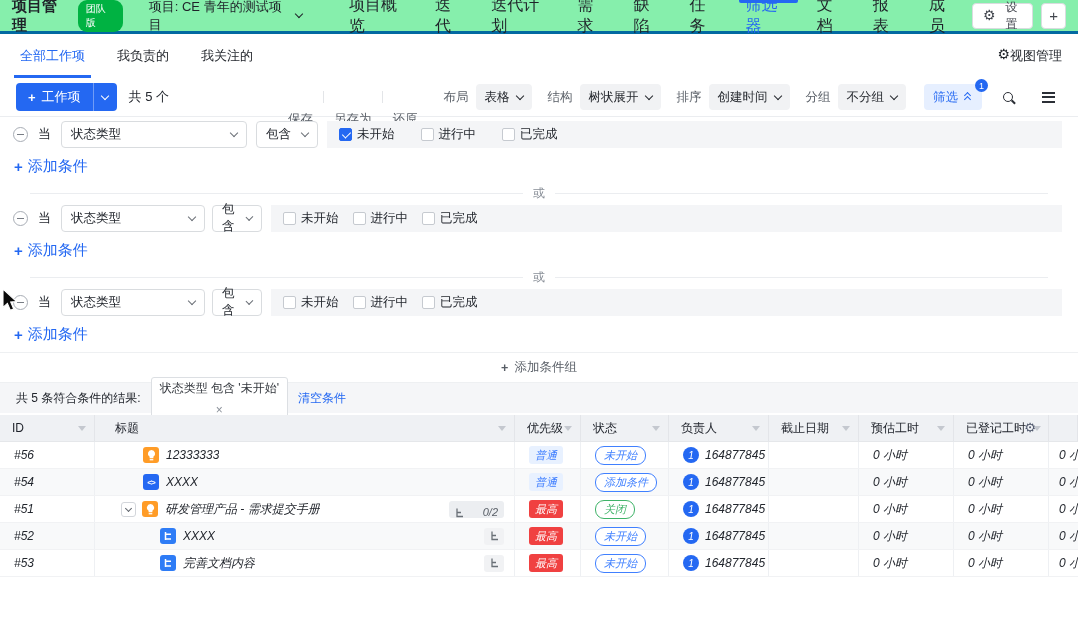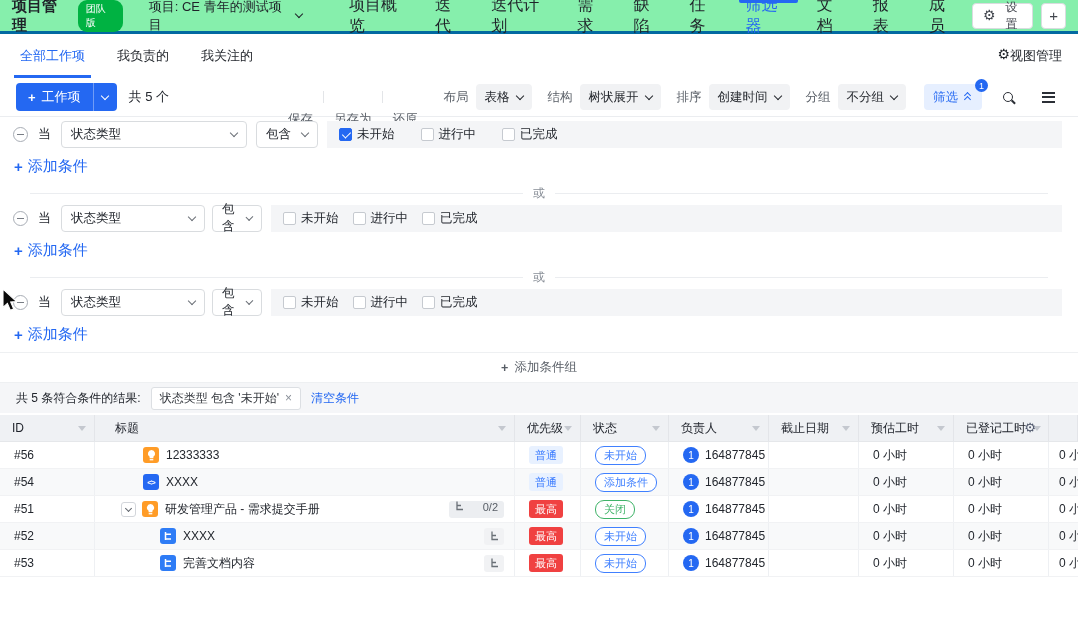--- a/index.html
+++ b/index.html
@@ -75,47 +75,47 @@
   .cbbox.checked { background:#2468f2; border-color:#2468f2; }
   .cbbox.checked::after { content:""; position:absolute; left:3.5px; top:1px; width:4px; height:7px; border-right:1.6px solid #fff; border-bottom:1.6px solid #fff; transform:rotate(45deg); }
   .addlink { display:flex; align-items:center; gap:5px; color:#2468f2; font-size:15px; margin:8px 0 8px 1px; cursor:pointer; height:20px; width:fit-content; }
   .orsep { display:flex; align-items:center; margin:2px 14px 2px 17px; height:18px; color:#878d96; font-size:12px; }
   .orsep::before,.orsep::after { content:""; flex:1; height:1px; background:#ebedf0; }
   .orsep span { padding:0 10px; }
   .addgroup { border-top:1px solid #eef0f2; margin:8px -16px 0 -13px; height:30px; display:flex; align-items:center; justify-content:center; gap:6px; color:#585e66; font-size:12.5px; cursor:pointer; }
 
   
   .summary { height:33px; background:#f5f6f8; border-top:1px solid #eef0f2; border-bottom:2px solid #fff; display:flex; align-items:center; padding:0 16px; gap:10px; }
-  .chip { background:#fff; border:1px solid #dcdfe3; border-radius:3px; padding:2px 8px; display:flex; align-items:center; gap:6px; color:#33373d; }
+  .chip { background:#fff; border:1px solid #dcdfe3; border-radius:3px; padding:2px 8px; display:flex; align-items:center; gap:6px; color:#33373d;flex-direction:column; }
   .chip .g-x { color:#8a9099; cursor:pointer; }
   .clear-link { color:#2468f2; cursor:pointer; }
 
   
   .tg { display:grid; grid-template-columns:95px 420px 66px 88px 100px 90px 95px 95px 1fr; }
   .thead { background:#eff1f4; border-bottom:1px solid #e5e7ea; height:27px; position:relative; }
   .hc { display:flex; align-items:center; padding:0 8px 0 12px; border-right:1px solid #e3e5e9; color:#1d2129; overflow:hidden; white-space:nowrap; cursor:pointer; }
   .hc:last-child { border-right:none; }
   .hc .tri { margin-left:auto; }
   .hc.tri-near .tri { margin-left:7px; }
   .hdr-gear { position:absolute; right:42px; top:50%; transform:translateY(-50%); cursor:pointer; }
-  .trow { height:27px; border-bottom:1px solid #f1f2f4; }
+  .trow { height:27px; border-bottom:1px solid #f1f2f4;font-style:italic; }
   .trow:nth-child(even) { background:#f8f9fa; }
   .bc { display:flex; align-items:center; padding-left:14px; border-right:1px solid #eef0f3; overflow:hidden; white-space:nowrap; }
   .bc:last-child { border-right:none; padding-left:10px; }
   .c-title { padding-left:0; }
   .wi-ico { width:16px; height:16px; border-radius:3px; display:flex; align-items:center; justify-content:center; margin-right:7px; flex:none; }
   .wi-req { background:#ff9c27; }
   .wi-code { background:#2468f2; color:#fff; font-family:"Liberation Mono","DejaVu Sans Mono",monospace; font-size:8px; font-weight:bold; letter-spacing:-1px; }
   .wi-code::before { content:"<>"; }
   .wi-sub { background:#2e7cf6; }
   .caret-box { width:15px; height:15px; border:1px solid #d3d6db; border-radius:3px; background:#fff; display:flex; align-items:center; justify-content:center; margin-right:6px; cursor:pointer; flex:none; }
   .caret-box .chev { margin:-2px 0 0 0; color:#5f646b; width:5px; height:5px; }
   .title-text { color:#23272e; cursor:pointer; overflow:hidden; text-overflow:ellipsis; }
   .right-widget { margin-left:auto; margin-right:10px; flex:none; }
-  .subcount { background:#eceef1; border-radius:3px; height:17px; display:flex; align-items:flex-start; gap:19px; padding:0 6px; color:#585e66; font-size:11px; cursor:pointer; }
+  .subcount { background:#eceef1; border-radius:3px; height:17px; display:flex; align-items:flex-end; gap:19px; padding:0 6px; color:#585e66; font-size:11px; cursor:pointer; }
   .treebtn { background:#f1f2f4; border-radius:3px; width:20px; height:17px; display:flex; align-items:center; justify-content:center; cursor:pointer; }
   .p-badge { font-size:11px; border-radius:3px; padding:1.5px 6px; }
   .p-normal { background:#e8f1ff; color:#3d7dff; }
   .p-high { background:#f04141; color:#fff; }
   .s-pill { font-size:11px; border:1px solid; border-radius:9px; padding:1px 8px; background:#fff; }
   .s-blue { color:#4080ff; border-color:#4080ff; }
   .s-green { color:#3fb368; border-color:#3fb368; }
   .avatar { width:16px; height:16px; border-radius:50%; background:#2468f2; color:#fff; font-size:10px; display:flex; align-items:center; justify-content:center; margin-right:6px; flex:none; }
 
   .cursor { position:absolute; left:2px; top:288px; z-index:9; pointer-events:none; }

